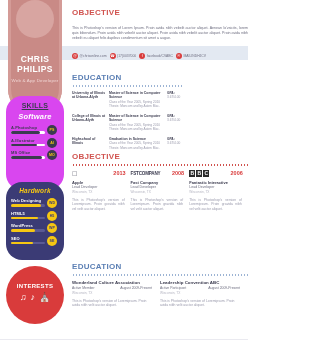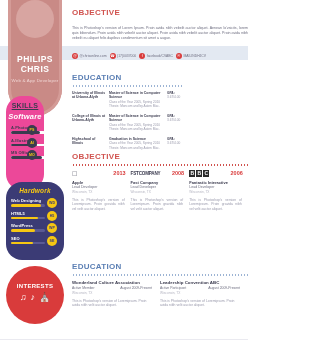--- a/index.html
+++ b/index.html
@@ -44,22 +44,22 @@
     font-size:8.5px; font-weight:bold; letter-spacing:.4px; line-height:10px;
   }
   .role-txt {
     position:absolute; left:0; right:0; top:104px;
     text-align:center; color:#f0d5d3;
     font-size:4.4px; line-height:6px; letter-spacing:.2px;
   }
 
   
   .skills-capsule {
-    position:absolute; left:6px; top:96px; width:38px; height:94px;
-    background:#ec4899; border-radius:16px;
+    position:absolute; left:6px; top:96px; width:58px; height:94px;
+    background:#d946ef; border-radius:16px;
   }
   .cap-title {
     text-align:center; font-size:7px; font-weight:bold; letter-spacing:.3px;
     padding-top:6px; color:#3b3b4f;
     text-decoration:underline;
   }
   .cap-sub {
     text-align:center; font-size:7.5px; font-style:italic; font-weight:bold;
     color:#ffffff; margin-top:3px; letter-spacing:.2px;
   }
@@ -185,22 +185,22 @@
 
 <div class="page">
 
   <div class="header-band"></div>
 
   <div class="left-col">
 
     <div class="name-capsule">
       <div class="avatar-circle"></div>
       <div class="name-txt">
+        <div>CHRIS</div>
         <div>PHILIPS</div>
-        <div>CHRIS</div>
       </div>
       <div class="role-txt">Web &amp; App Developer</div>
     </div>
 
     <div class="skills-capsule">
       <div class="cap-title">SKILLS</div>
       <div class="cap-sub">Software</div>
 
       <div class="bar-row">
         <div class="bar-label">A.Photoshop</div>

